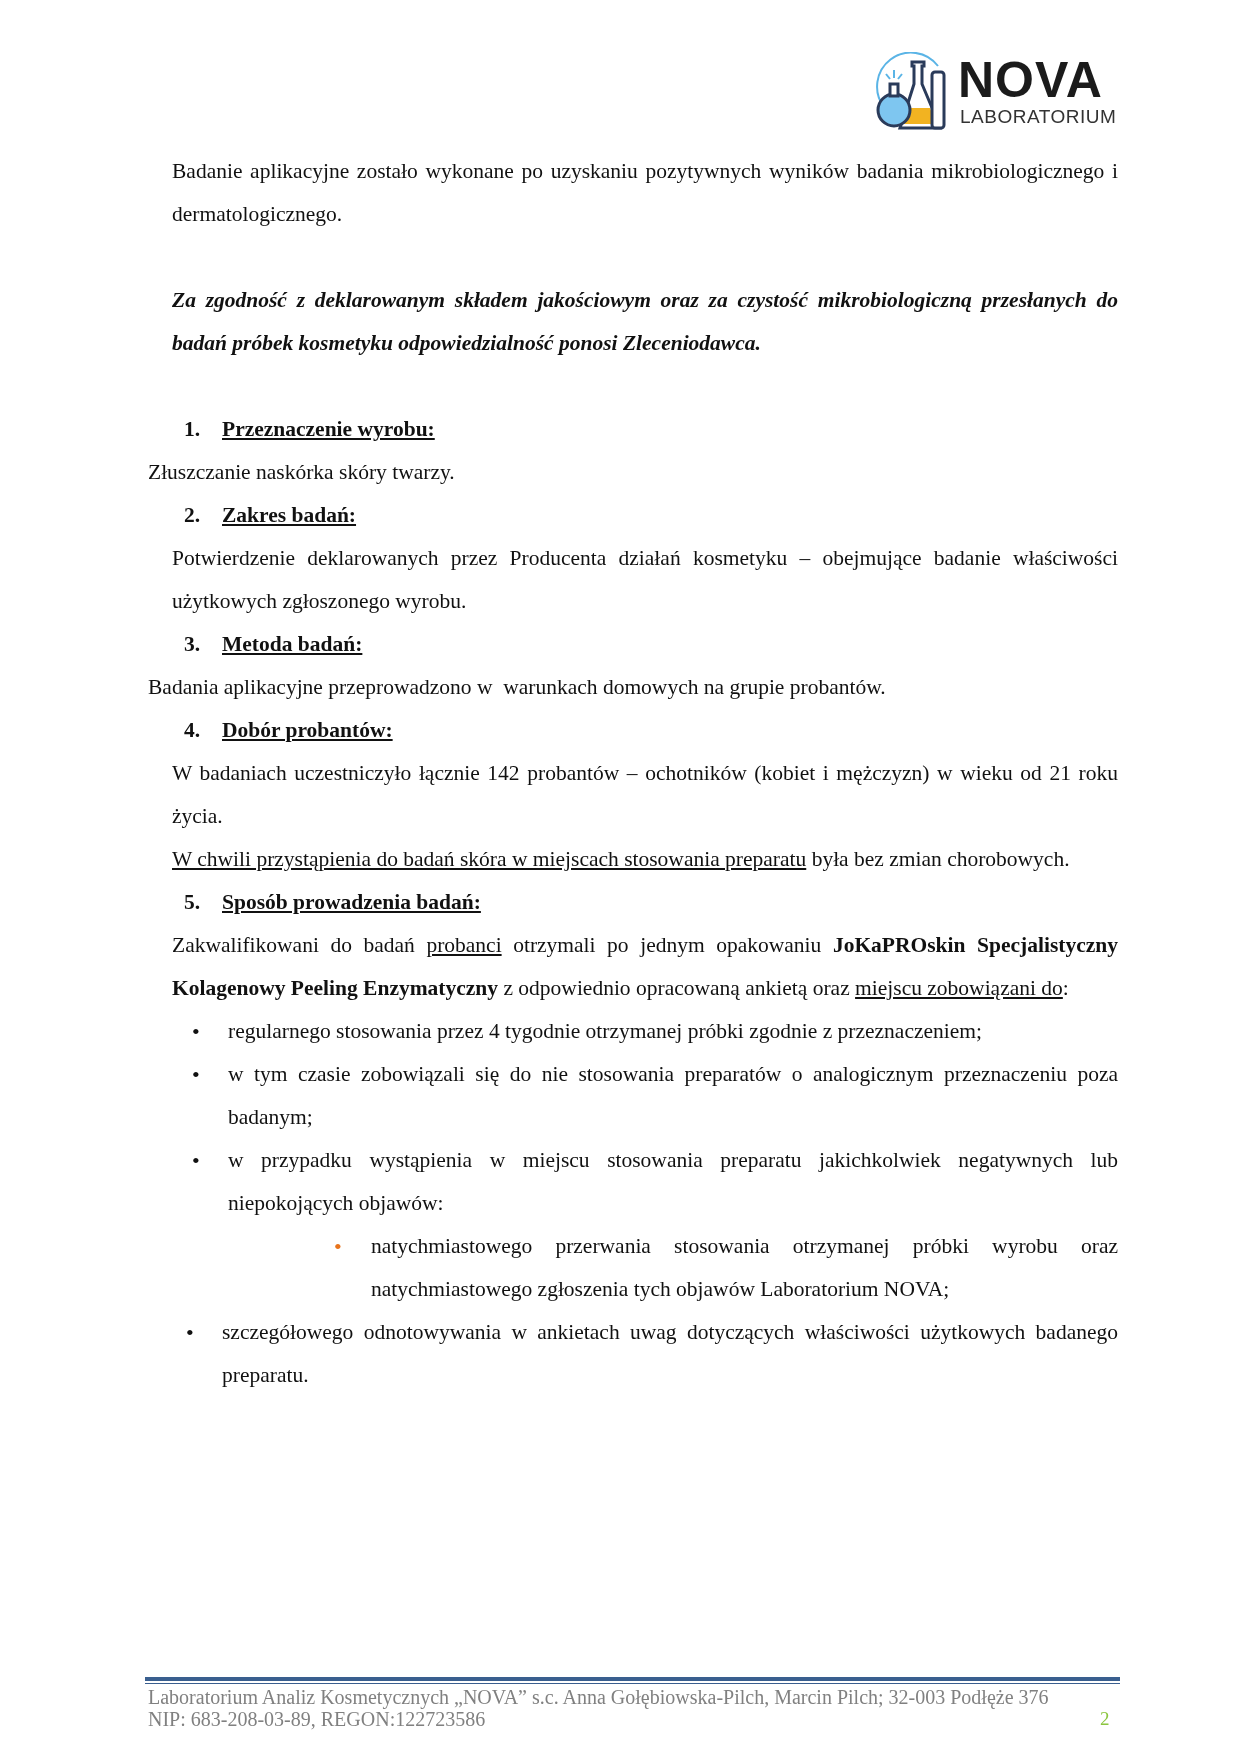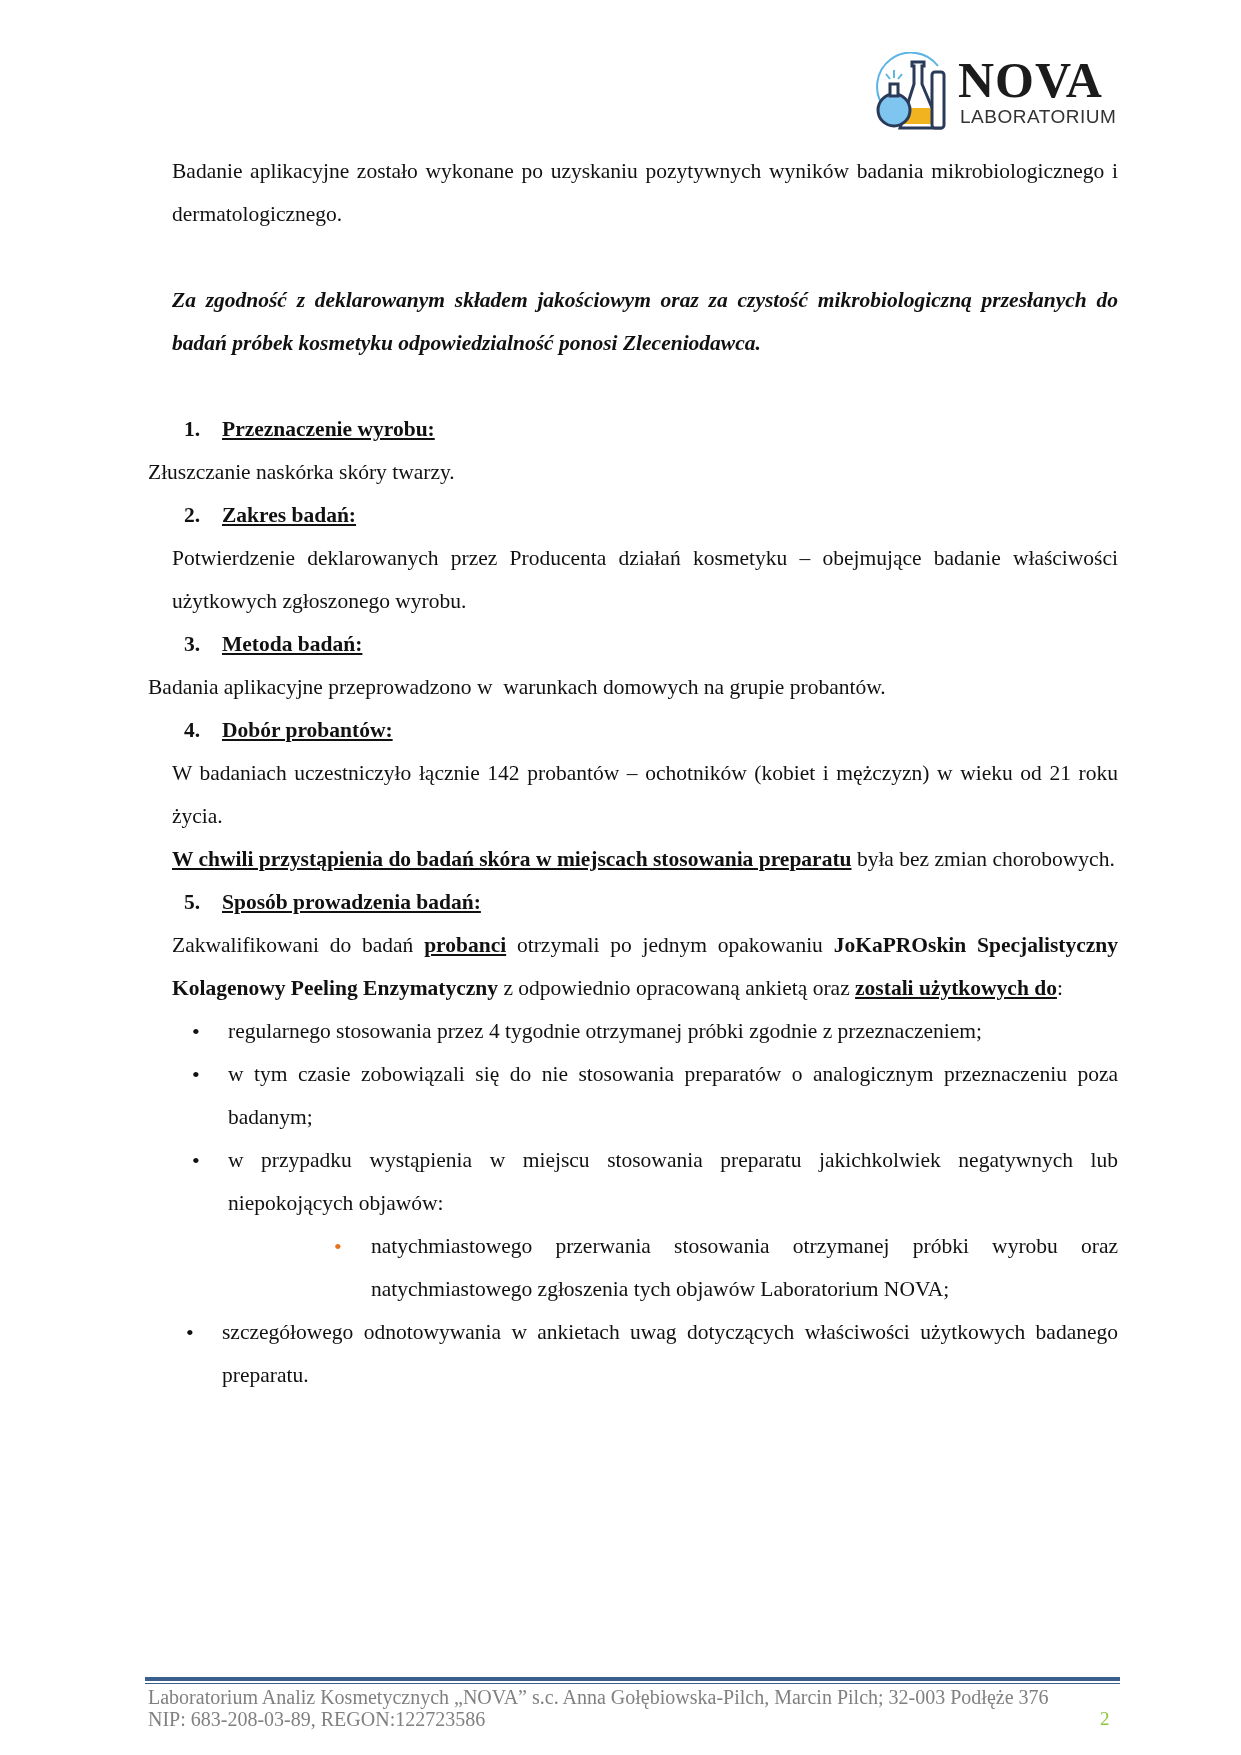--- a/index.html
+++ b/index.html
@@ -1,31 +1,31 @@
 <!DOCTYPE html>
 <html><head>
 <meta charset="utf-8">
 <style>
   html, body { margin: 0; padding: 0; background: #ffffff; }
   body { width: 1241px; height: 1755px; position: relative; overflow: hidden;
          font-family: "Liberation Serif", "DejaVu Serif", serif; color: #111; }
   .logo { position: absolute; left: 872px; top: 52px; width: 250px; height: 82px; }
-  .logo .brand { position: absolute; left: 86px; top: 2px; font-family: Liberation Serif, serif;
+  .logo .brand { position: absolute; left: 86px; top: 2px; font-family: Liberation Sans, sans-serif;
                  font-weight: bold; font-size: 50px; letter-spacing: 1px; color: #1b1b1b; line-height: 52px; }
   .logo .sub { position: absolute; left: 88px; top: 54px; font-family: "Liberation Sans", sans-serif;
                font-size: 19px; color: #333; letter-spacing: 0.5px; }
   .content { position: absolute; left: 148px; top: 150px; width: 970px; font-size: 21.5px; line-height: 43px; }
   p { margin: 0; }
   .just { text-align: justify; text-align-last: left; margin-left: 24px; }
   .gap { height: 43px; }
   .bold-italic { font-weight: bold; font-style: italic; }
   .heading { margin-left: 36px; font-weight: bold; }
   .heading .num { display: inline-block; width: 38px; font-weight: bold; }
   .heading .title { text-decoration: underline; }
-  .u { text-decoration: underline; font-weight: bold; }
+  .u { text-decoration: underline; }
   .b { font-weight: bold; }
   ul { list-style: none; margin: 0; padding: 0; }
   .bullet { position: relative; padding-left: 80px; text-align: justify; }
   .bullet::before { content: "\2022"; position: absolute; left: 44px; top: 0; font-size: 22px; }
   .bullet.last::before { left: 38px; }
   .bullet.last { padding-left: 74px; }
   .sub-bullet { position: relative; padding-left: 223px; text-align: justify; }
   .sub-bullet::before { content: "\2022"; position: absolute; left: 186px; top: 0; color: #e8731c; font-size: 22px; }
   .footer-line1 { position: absolute; left: 145px; top: 1677px; width: 975px; height: 4px; background: #3a5f8f; }
   .footer-line2 { position: absolute; left: 145px; top: 1683px; width: 975px; height: 1px; background: #3a5f8f; }
@@ -62,21 +62,21 @@
   <p class="just">Potwierdzenie deklarowanych przez Producenta działań kosmetyku – obejmujące badanie właściwości użytkowych zgłoszonego wyrobu.</p>
 
   <p class="heading"><span class="num">3.</span><span class="title">Metoda badań:</span></p>
   <p style="white-space:pre;">Badania aplikacyjne przeprowadzono w  warunkach domowych na grupie probantów.</p>
 
   <p class="heading"><span class="num">4.</span><span class="title">Dobór probantów:</span></p>
   <p class="just">W badaniach uczestniczyło łącznie 142 probantów – ochotników (kobiet i mężczyzn) w wieku od 21 roku życia.</p>
   <p class="just"><span class="u">W chwili przystąpienia do badań skóra w miejscach stosowania preparatu</span><span> była bez zmian chorobowych.</span></p>
 
   <p class="heading"><span class="num">5.</span><span class="title">Sposób prowadzenia badań:</span></p>
-  <p class="just"><span>Zakwalifikowani do badań </span><span class="u">probanci</span><span> otrzymali po jednym opakowaniu </span><span class="b">JoKaPROskin Specjalistyczny Kolagenowy Peeling Enzymatyczny</span><span> z odpowiednio opracowaną ankietą oraz </span><span class="u">zostali użytkowych do</span><span>:</span></p>
+  <p class="just"><span>Zakwalifikowani do badań </span><span class="u">probanci</span><span> otrzymali po jednym opakowaniu </span><span class="b">JoKaPROskin Specjalistyczny Kolagenowy Peeling Enzymatyczny</span><span> z odpowiednio opracowaną ankietą oraz </span><span class="u">miejscu zobowiązani do</span><span>:</span></p>
 
   <ul>
     <li class="bullet">regularnego stosowania przez 4 tygodnie otrzymanej próbki zgodnie z przeznaczeniem;</li>
     <li class="bullet">w tym czasie zobowiązali się do nie stosowania preparatów o analogicznym przeznaczeniu poza badanym;</li>
     <li class="bullet">w przypadku wystąpienia w miejscu stosowania preparatu jakichkolwiek negatywnych lub niepokojących objawów:</li>
     <li class="sub-bullet">natychmiastowego przerwania stosowania otrzymanej próbki wyrobu oraz natychmiastowego zgłoszenia tych objawów Laboratorium NOVA;</li>
     <li class="bullet last">szczegółowego odnotowywania w ankietach uwag dotyczących właściwości użytkowych badanego preparatu.</li>
   </ul>
 </div>
 

